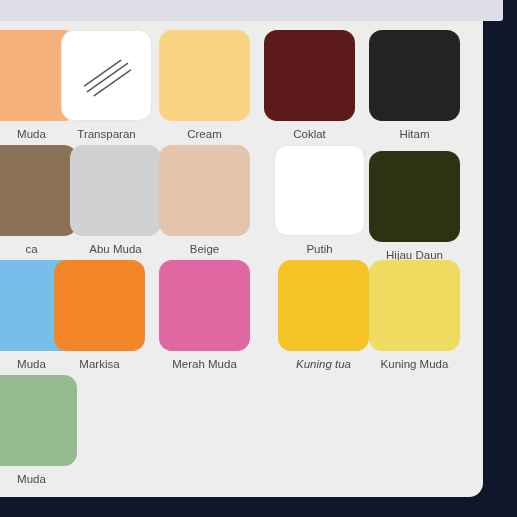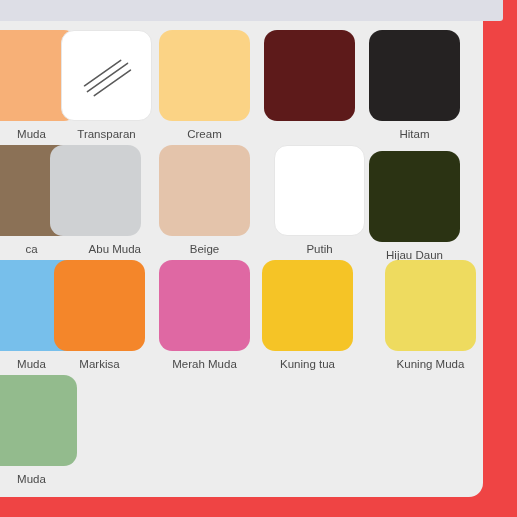--- a/index.html
+++ b/index.html
@@ -10,21 +10,21 @@
   body {
     width: 517px;
     height: 517px;
     overflow: hidden;
     font-family: "Liberation Sans", sans-serif;
   }
   #screen {
     position: relative;
     width: 517px;
     height: 517px;
-    background: #ef4444;
+    background: #0f172a;
     overflow: hidden;
   }
   
   #top-bar {
     position: absolute;
     left: -8px;
     top: 0;
     width: 511px;
     height: 21px;
     background: #dddee6;
@@ -107,32 +107,33 @@
               </svg>
             </div>
             <div class="swatch-label">Transparan</div>
           </div>
           <div class="swatch-cell" style="left: 173px;">
             <div class="swatch-chip" style="background: rgb(251, 211, 133);"></div>
             <div class="swatch-label">Cream</div>
           </div>
           <div class="swatch-cell" style="left: 278px;">
             <div class="swatch-chip" style="background: rgb(93, 26, 26);"></div>
+            <div class="swatch-label">Coklat</div>
           </div>
           <div class="swatch-cell" style="left: 383px;">
             <div class="swatch-chip" style="background: rgb(37, 34, 34);"></div>
             <div class="swatch-label">Hitam</div>
           </div>
         </div>
         <div class="swatch-row">
           <div class="swatch-cell" style="left: 0px;">
             <div class="swatch-chip" style="background: rgb(139, 113, 86);"></div>
             <div class="swatch-label">ca</div>
           </div>
-          <div class="swatch-cell" style="left: 64px; text-align: right;">
+          <div class="swatch-cell" style="left: 84px;">
             <div class="swatch-chip" style="background: rgb(207, 209, 211);"></div>
             <div class="swatch-label">Abu Muda</div>
           </div>
           <div class="swatch-cell" style="left: 173px;">
             <div class="swatch-chip" style="background: rgb(228, 196, 171);"></div>
             <div class="swatch-label">Beige</div>
           </div>
           <div class="swatch-cell" style="left: 288px;">
             <div class="swatch-chip has-border" style="background: rgb(255, 255, 255);"></div>
             <div class="swatch-label">Putih</div>
@@ -148,25 +149,25 @@
             <div class="swatch-label">Muda</div>
           </div>
           <div class="swatch-cell" style="left: 68px;">
             <div class="swatch-chip" style="background: rgb(244, 134, 42);"></div>
             <div class="swatch-label">Markisa</div>
           </div>
           <div class="swatch-cell" style="left: 173px;">
             <div class="swatch-chip" style="background: rgb(223, 104, 163);"></div>
             <div class="swatch-label">Merah Muda</div>
           </div>
-          <div class="swatch-cell" style="left: 276px;">
+          <div class="swatch-cell" style="left: 292px; font-style: italic;">
             <div class="swatch-chip" style="background: rgb(245, 196, 38);"></div>
             <div class="swatch-label">Kuning tua</div>
           </div>
-          <div class="swatch-cell" style="left: 383px; margin-left: 16px;">
+          <div class="swatch-cell" style="left: 383px;">
             <div class="swatch-chip" style="background: rgb(238, 219, 95);"></div>
             <div class="swatch-label">Kuning Muda</div>
           </div>
         </div>
         <div class="swatch-row">
           <div class="swatch-cell" style="left: 0px;">
             <div class="swatch-chip" style="background: rgb(147, 187, 141);"></div>
             <div class="swatch-label">Muda</div>
           </div>
         </div>

